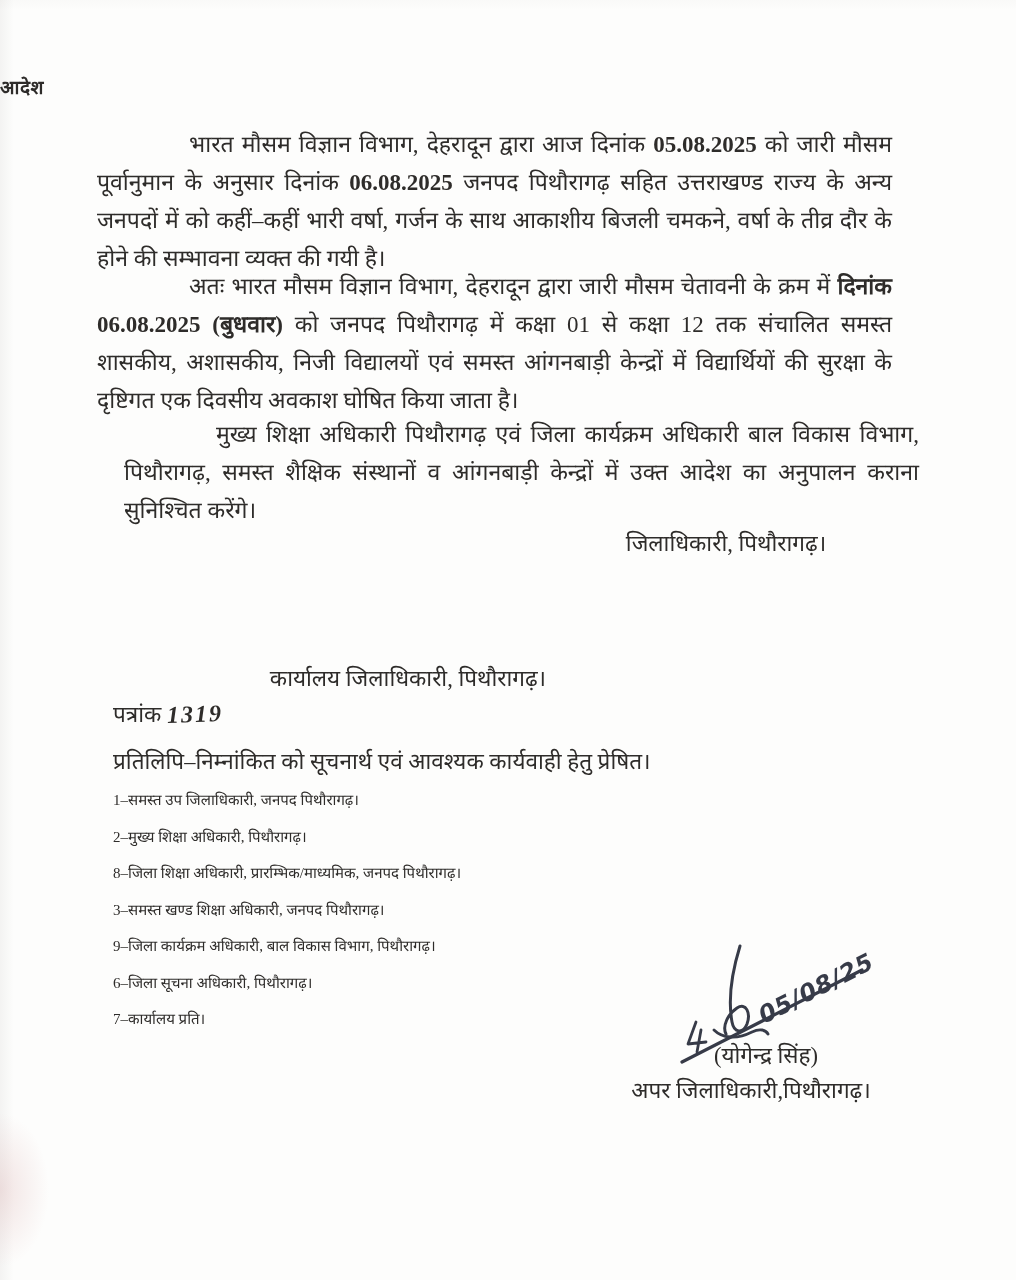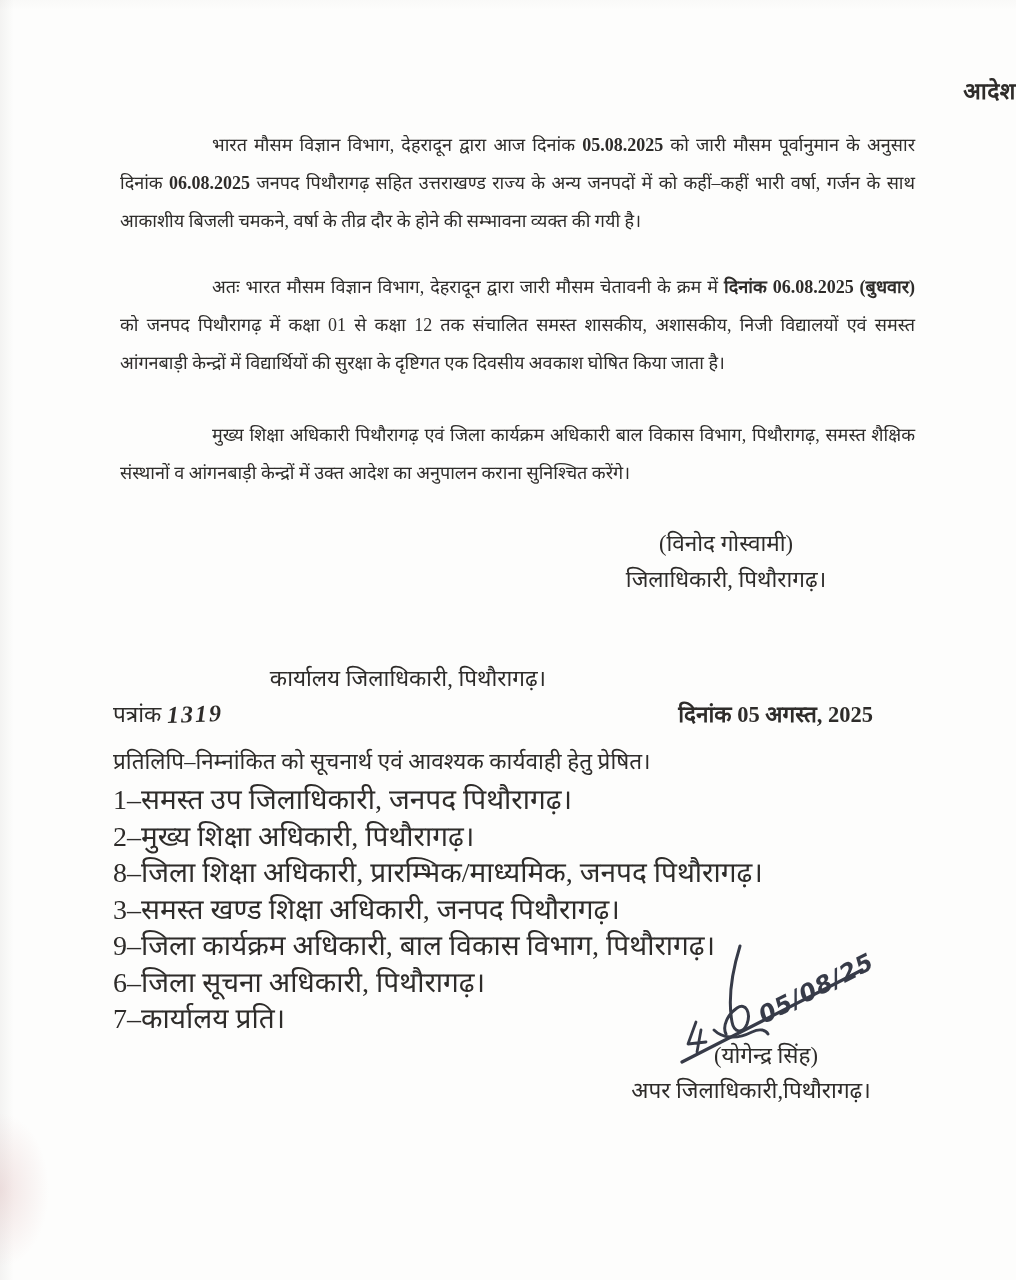--- a/index.html
+++ b/index.html
@@ -11,30 +11,30 @@
   }
   .page{
     position:absolute;inset:0;
     background:
       radial-gradient(ellipse 70px 110px at 0px 1190px, rgba(222,184,184,.38), rgba(222,184,184,0) 70%),
       linear-gradient(90deg, rgba(60,55,50,.05), rgba(60,55,50,0) 14px),
       linear-gradient(180deg, rgba(60,55,50,.02), rgba(60,55,50,0) 10px);
   }
   .title{
     position:absolute;top:74px;left:0;width:1016px;
-    text-align:right;font-size:23px;font-weight:bold;letter-spacing:.5px;
+    text-align:left;font-size:19px;font-weight:bold;letter-spacing:.5px;
   }
   .para{
-    position:absolute;left:120px;width:795px;
-    font-size:18px;line-height:38px;
+    position:absolute;left:97px;width:795px;
+    font-size:23px;line-height:38px;
     text-align:justify;text-indent:92px;
   }
   #para1{top:126px;}
   #para2{top:268px;}
-  #para3{top:416px;}
+  #para3{top:416px;margin-left:27px;}
   .sign-block{
     position:absolute;top:526px;right:140px;width:300px;
     text-align:center;font-size:22.5px;line-height:35.5px;padding-left:25px;
   }
   .office-line{
     position:absolute;top:662px;left:0;width:816px;
     text-align:center;font-size:22.5px;
   }
   .ref-line{
     position:absolute;top:698px;left:113px;width:760px;
@@ -43,21 +43,21 @@
   }
   .ref-left{display:flex;align-items:baseline;gap:4px;}
   .ref-number{
     font-style:italic;font-weight:600;font-size:24px;letter-spacing:2px;
     transform:rotate(-2deg);display:inline-block;padding:0 2px;
   }
   .ref-date{font-weight:600;}
   .copy-heading{
     position:absolute;top:745px;left:113px;width:795px;font-size:22.5px;
   }
-  .copy-list{position:absolute;top:782px;left:113px;width:795px;font-size:28px;}
+  .copy-list{position:absolute;top:782px;left:113px;width:795px;font-size:15px;}
   .copy-item{height:36.5px;line-height:36.5px;white-space:nowrap;}
   .bottom-sign{
     position:absolute;top:1038px;right:120px;width:330px;
     text-align:center;font-size:22.5px;line-height:35px;
   }
   .bottom-sign .sign-name{margin-left:70px;position:relative;z-index:2;}
   .bottom-sign .sign-desig{margin-left:40px;white-space:nowrap;}
   .ink-signature{
     position:absolute;top:-100px;right:8px;width:232px;height:136px;z-index:1;
   }
@@ -71,32 +71,30 @@
 
   <div class="title">आदेश</div>
 
   <div class="para" id="para1"><span>भारत मौसम विज्ञान विभाग, देहरादून द्वारा आज दिनांक </span><span class="bold">05.08.2025</span><span> को जारी मौसम पूर्वानुमान के अनुसार दिनांक </span><span class="bold">06.08.2025</span><span> जनपद पिथौरागढ़ सहित उत्तराखण्ड राज्य के अन्य जनपदों में को कहीं–कहीं भारी वर्षा, गर्जन के साथ आकाशीय बिजली चमकने, वर्षा के तीव्र दौर के होने की सम्भावना व्यक्त की गयी है।</span></div>
 
   <div class="para" id="para2"><span>अतः भारत मौसम विज्ञान विभाग, देहरादून द्वारा जारी मौसम चेतावनी के क्रम में </span><span class="bold">दिनांक 06.08.2025 (बुधवार)</span><span> को जनपद पिथौरागढ़ में कक्षा 01 से कक्षा 12 तक संचालित समस्त शासकीय, अशासकीय, निजी विद्यालयों एवं समस्त आंगनबाड़ी केन्द्रों में विद्यार्थियों की सुरक्षा के दृष्टिगत एक दिवसीय अवकाश घोषित किया जाता है।</span></div>
 
   <div class="para" id="para3"><span>मुख्य शिक्षा अधिकारी पिथौरागढ़ एवं जिला कार्यक्रम अधिकारी बाल विकास विभाग, पिथौरागढ़, समस्त शैक्षिक संस्थानों व आंगनबाड़ी केन्द्रों में उक्त आदेश का अनुपालन कराना सुनिश्चित करेंगे।</span></div>
 
   <div class="sign-block">
-    <div>(विनोद गोस्वामी)</div>
     <div>जिलाधिकारी, पिथौरागढ़।</div>
   </div>
 
   <div class="office-line">कार्यालय जिलाधिकारी, पिथौरागढ़।</div>
 
   <div class="ref-line">
     <span class="ref-left">
       <span>पत्रांक</span>
       <span class="ref-number">1319</span>
     </span>
-    <span class="ref-date">दिनांक 05 अगस्त, 2025</span>
   </div>
 
   <div class="copy-heading">प्रतिलिपि–निम्नांकित को सूचनार्थ एवं आवश्यक कार्यवाही हेतु प्रेषित।</div>
 
   <div class="copy-list">
     <div class="copy-item">1–समस्त उप जिलाधिकारी, जनपद पिथौरागढ़।</div>
     <div class="copy-item">2–मुख्य शिक्षा अधिकारी, पिथौरागढ़।</div>
     <div class="copy-item">8–जिला शिक्षा अधिकारी, प्रारम्भिक/माध्यमिक, जनपद पिथौरागढ़।</div>
     <div class="copy-item">3–समस्त खण्ड शिक्षा अधिकारी, जनपद पिथौरागढ़।</div>
     <div class="copy-item">9–जिला कार्यक्रम अधिकारी, बाल विकास विभाग, पिथौरागढ़।</div>

